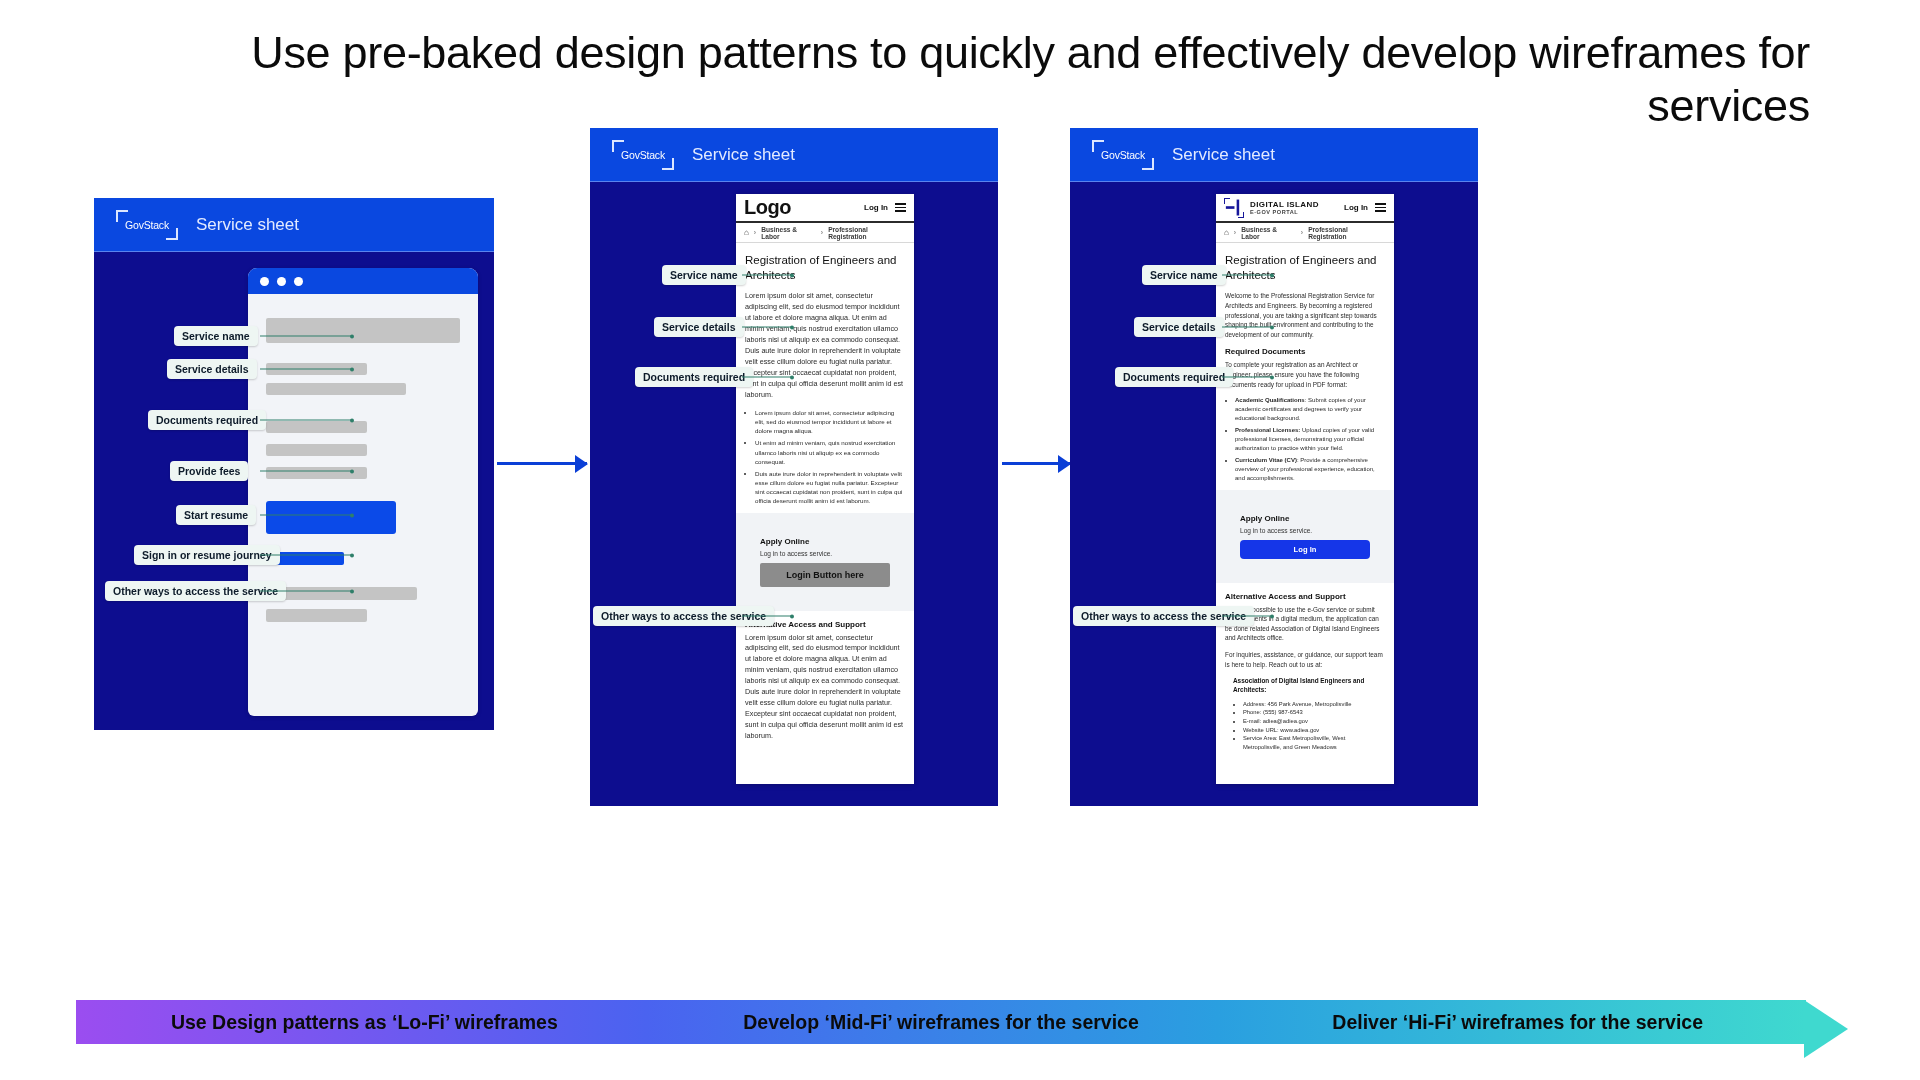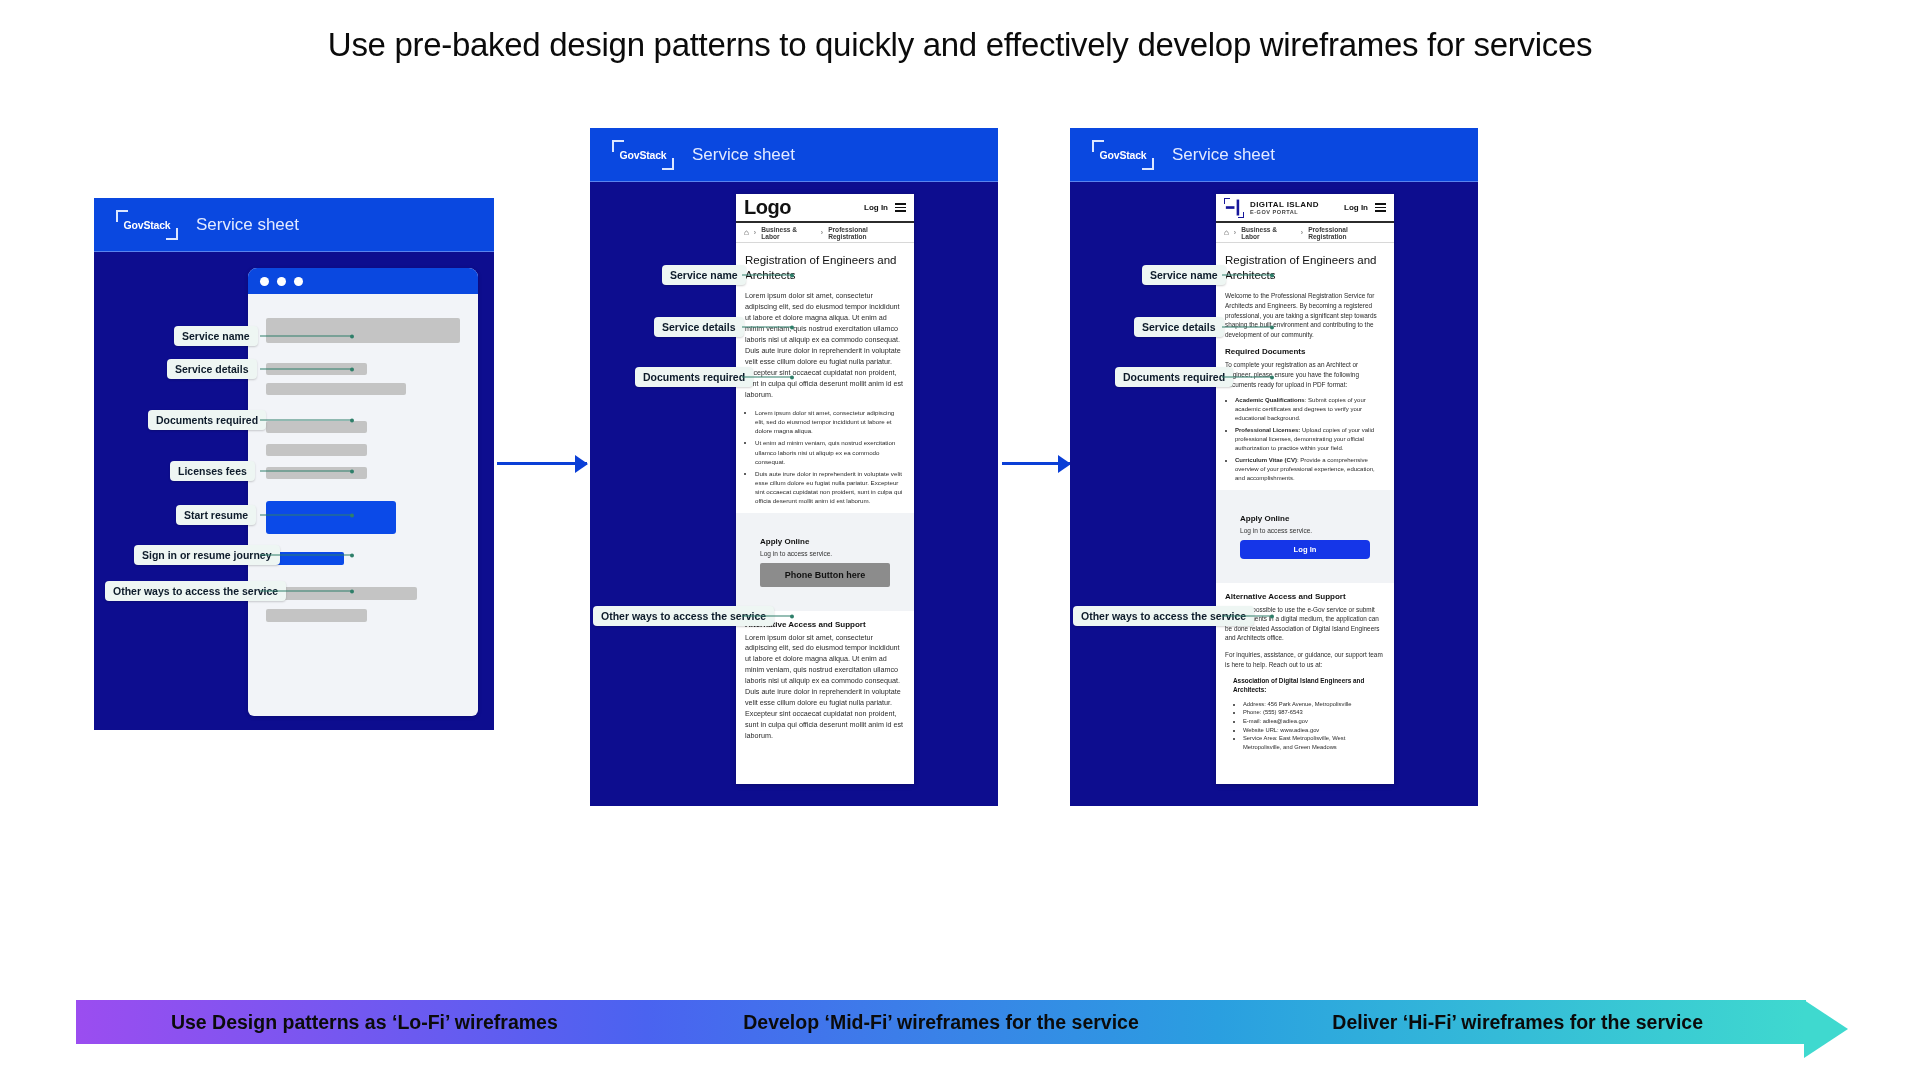--- a/index.html
+++ b/index.html
@@ -8,22 +8,22 @@
     background: #ffffff;
     font-family: "Liberation Sans", sans-serif;
     overflow: hidden;
   }
   .stage { position: relative; width: 1920px; height: 1080px; }
 
   
   .slide-title {
     position: absolute;
     left: 110px; top: 26px; width: 1700px;
-    text-align: center;
-    font-size: 33px;
+    text-align: right;
+    font-size: 45px;
     line-height: 1.18;
     color: #0b0b0b;
     font-weight: 400;
     letter-spacing: -0.3px;
   }
 
   
   .panel {
     position: absolute;
     background: #0d0d8f;
@@ -43,21 +43,21 @@
     display: flex; align-items: center; justify-content: center;
     margin-right: 18px;
   }
   .gs-logo .brk {
     position: absolute; width: 12px; height: 12px;
     border-color: #dce6ff; border-style: solid;
   }
   .gs-logo .brk-tl { left: 0; top: 0; border-width: 2px 0 0 2px; }
   .gs-logo .brk-br { right: 0; bottom: 0; border-width: 0 2px 2px 0; }
   .gs-logo .gs-text {
-    font-size: 10.5px; font-weight: 700; color: #ffffff;
+    font-size: 10.5px; font-weight: 400; color: #ffffff;
     letter-spacing: -0.2px;
   }
   .panel-topbar .sheet-title {
     font-size: 17px; color: #e3eaff; font-weight: 400;
   }
 
   
   #panel-lofi { left: 94px; top: 198px; width: 400px; height: 532px; }
   .browser-card {
     position: absolute;
@@ -241,21 +241,21 @@
 
     <div class="callout" style="left:80px; top:138px;">Service name</div>
     <div class="leader" style="left:166px; top:138px; width:92px;"></div>
 
     <div class="callout" style="left:73px; top:171px;">Service details</div>
     <div class="leader" style="left:166px; top:171px; width:92px;"></div>
 
     <div class="callout" style="left:54px; top:222px;">Documents required</div>
     <div class="leader" style="left:166px; top:222px; width:92px;"></div>
 
-    <div class="callout" style="left:76px; top:273px;">Licenses fees</div>
+    <div class="callout" style="left:76px; top:273px;">Provide fees</div>
     <div class="leader" style="left:166px; top:273px; width:92px;"></div>
 
     <div class="callout" style="left:82px; top:317px;">Start resume</div>
     <div class="leader" style="left:166px; top:317px; width:92px;"></div>
 
     <div class="callout" style="left:40px; top:357px;">Sign in or resume journey</div>
     <div class="leader" style="left:166px; top:357px; width:92px;"></div>
 
     <div class="callout" style="left:11px; top:393px;">Other ways to access the service</div>
     <div class="leader" style="left:166px; top:393px; width:92px;"></div>
@@ -299,21 +299,21 @@
         <div class="para">Lorem ipsum dolor sit amet, consectetur adipiscing elit, sed do eiusmod tempor incididunt ut labore et dolore magna aliqua. Ut enim ad minim veniam, quis nostrud exercitation ullamco laboris nisi ut aliquip ex ea commodo consequat. Duis aute irure dolor in reprehenderit in voluptate velit esse cillum dolore eu fugiat nulla pariatur. Excepteur sint occaecat cupidatat non proident, sunt in culpa qui officia deserunt mollit anim id est laborum.</div>
         <ul class="blist">
           <li>Lorem ipsum dolor sit amet, consectetur adipiscing elit, sed do eiusmod tempor incididunt ut labore et dolore magna aliqua.</li>
           <li>Ut enim ad minim veniam, quis nostrud exercitation ullamco laboris nisi ut aliquip ex ea commodo consequat.</li>
           <li>Duis aute irure dolor in reprehenderit in voluptate velit esse cillum dolore eu fugiat nulla pariatur. Excepteur sint occaecat cupidatat non proident, sunt in culpa qui officia deserunt mollit anim id est laborum.</li>
         </ul>
 
         <div class="apply-band">
           <div class="h3">Apply Online</div>
           <div class="apply-sub">Log in to access service.</div>
-          <div class="btn-gray">Phone Button here</div>
+          <div class="btn-gray">Login Button here</div>
         </div>
 
         <div style="height:9px"></div>
         <div class="h3">Alternative Access and Support</div>
         <div class="para" style="margin-top:4px">Lorem ipsum dolor sit amet, consectetur adipiscing elit, sed do eiusmod tempor incididunt ut labore et dolore magna aliqua. Ut enim ad minim veniam, quis nostrud exercitation ullamco laboris nisi ut aliquip ex ea commodo consequat. Duis aute irure dolor in reprehenderit in voluptate velit esse cillum dolore eu fugiat nulla pariatur. Excepteur sint occaecat cupidatat non proident, sunt in culpa qui officia deserunt mollit anim id est laborum.</div>
       </div>
     </div>
 
     <div class="callout" style="left:72px; top:147px;">Service name</div>
     <div class="leader" style="left:152px; top:147px; width:50px;"></div>

